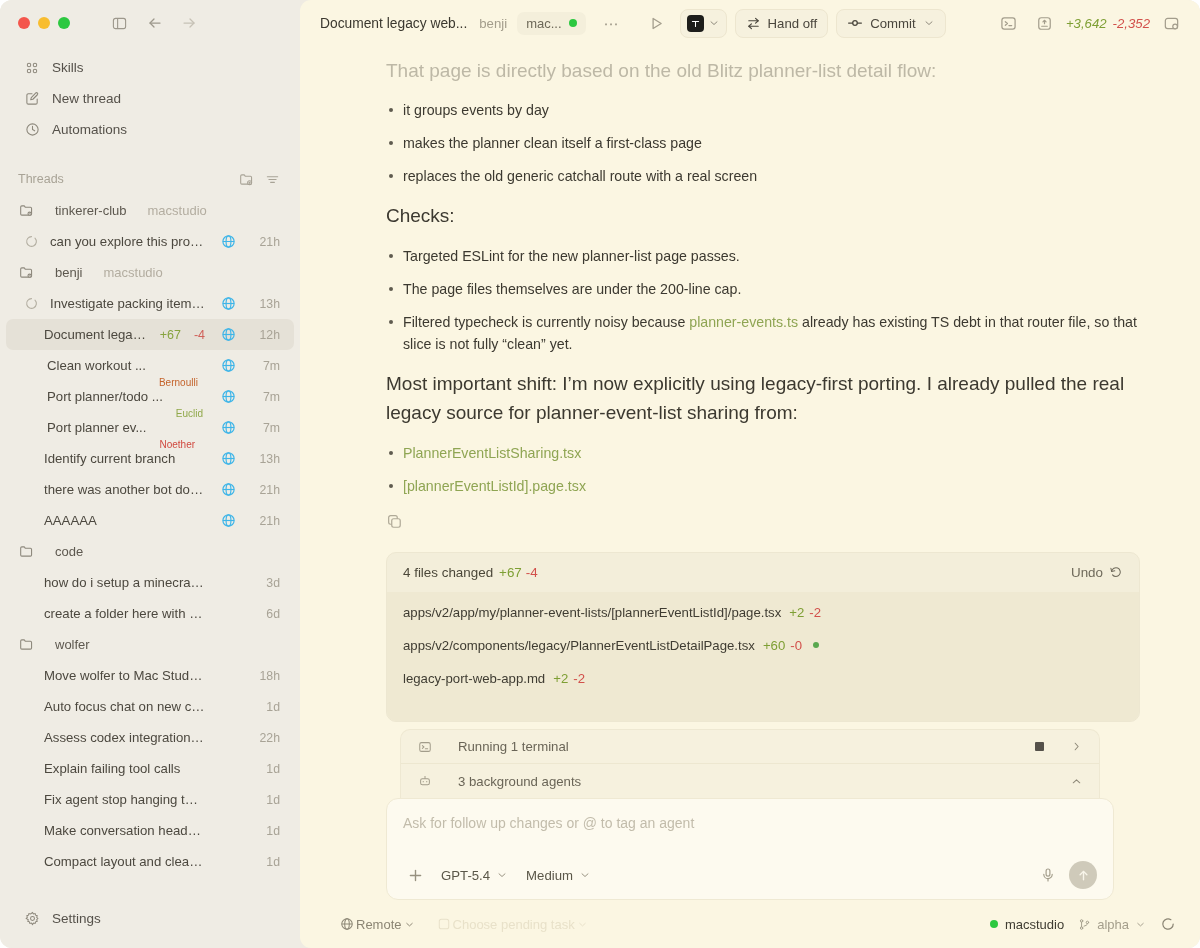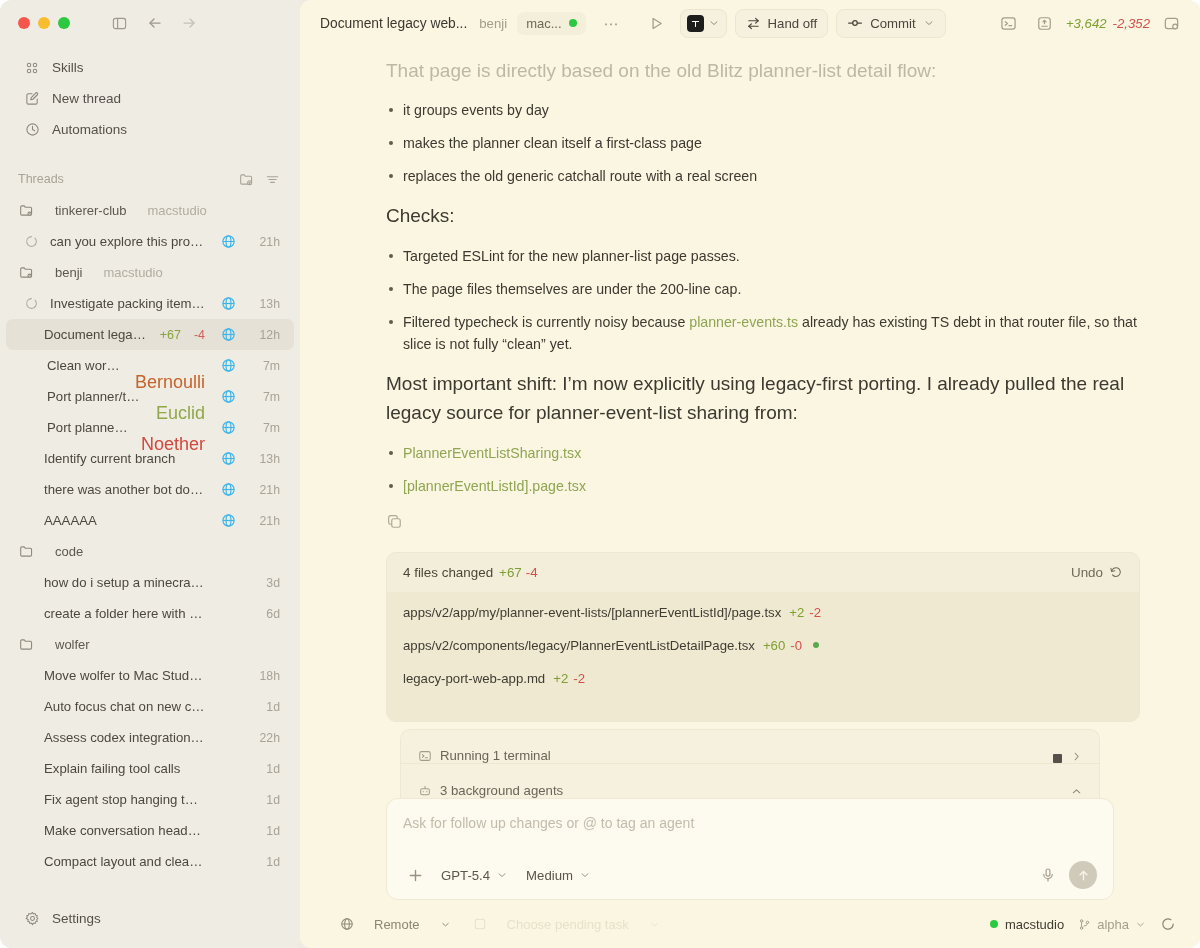--- a/index.html
+++ b/index.html
@@ -131,21 +131,21 @@
   }
   .trow .ttl {
     white-space: nowrap; overflow: hidden; text-overflow: ellipsis;
     flex: 0 1 auto;
   }
   .trow.indent { padding-left: 41px; }
   .trow.nospin { padding-left: 38px; }
   .trow .badge { font-size: 12.5px; margin-left: 7px; white-space: nowrap; }
   .trow .plus { color: #87a33f; }
   .trow .minus { color: #d0615a; }
-  .trow .agent { font-size: 18px; margin-left: 7px; white-space: nowrap; margin-top: 34px; }
+  .trow .agent { font-size: 10px; margin-left: 7px; white-space: nowrap; margin-top: 34px; }
   .trow .spacer { flex: 1 1 auto; min-width: 4px; }
   .trow .globe { width: 15px; height: 15px; color: #3eb5e8; flex: 0 0 15px; display:flex;align-items:center;justify-content:center; margin-right: 8px;}
   .trow .time { color: #a8a396; font-size: 12.3px; width: 30px; text-align: right; flex: 0 0 30px; }
 
   .side-bottom {
     padding: 4px 0 14px 0;
   }
 
   
   .main {
@@ -317,26 +317,26 @@
   }
   .status-stack {
     margin: 0 auto;
     width: calc(100% - 28px);
     background: #F6F1DE;
     border: 1px solid #EEE8D2;
     border-bottom: none;
     border-radius: 10px 10px 0 0;
   }
   .status-row {
-    display: flex; align-items: flex-end;
+    display: flex; align-items: center;
     height: 34px;
     padding: 0 16px;
     font-size: 13.2px;
     color: #6a6557;
-    gap: 8px;
+    gap: 26px;
     border-bottom: 1px solid #EDE7D0;
   }
   .status-row:last-child { border-bottom: none; }
   .status-row .sico { width: 15px; height: 15px; color: #a29c8a; display:flex;align-items:center;justify-content:center;}
   .status-row .sp { flex: 1; }
   .status-row .stopsq { width: 9px; height: 9px; background: #55514a; border-radius: 1px; }
   .status-row .chev { color: #8e8978; display: flex; }
 
   .composer {
     background: #FDFAEF;
@@ -377,21 +377,21 @@
   .footer {
     height: 48px;
     flex: 0 0 48px;
     display: flex;
     align-items: center;
     padding: 0 22px 0 32px;
     font-size: 13px;
     gap: 0;
   }
   .foot-sel {
-    display: flex; align-items: center; gap: 20px;
+    display: flex; align-items: center; gap: 2px;
     color: #8b8574;
     padding: 4px 8px;
     margin-right: 6px;
   }
   .foot-sel.ghost { color: #E8E1C9; }
   .foot-sel .ico { width: 14px; height: 14px; display:flex;align-items:center;justify-content:center; }
   .foot-sp { flex: 1; }
   .foot-host { display: flex; align-items: center; gap: 7px; color: #3f3c32; margin-right: 14px; }
   .foot-host .gd { width: 8px; height: 8px; border-radius: 50%; background: #2CC840; }
   .foot-branch { display: flex; align-items: center; gap: 6px; color: #a49e8c; margin-right: 12px; }

